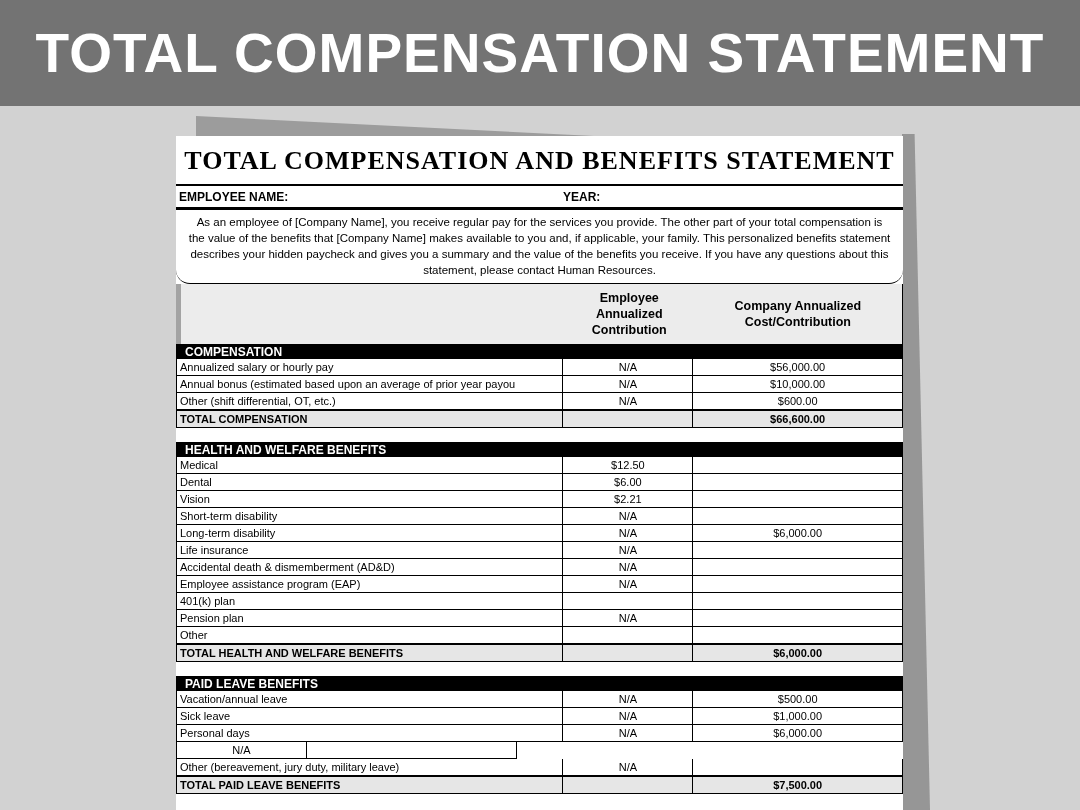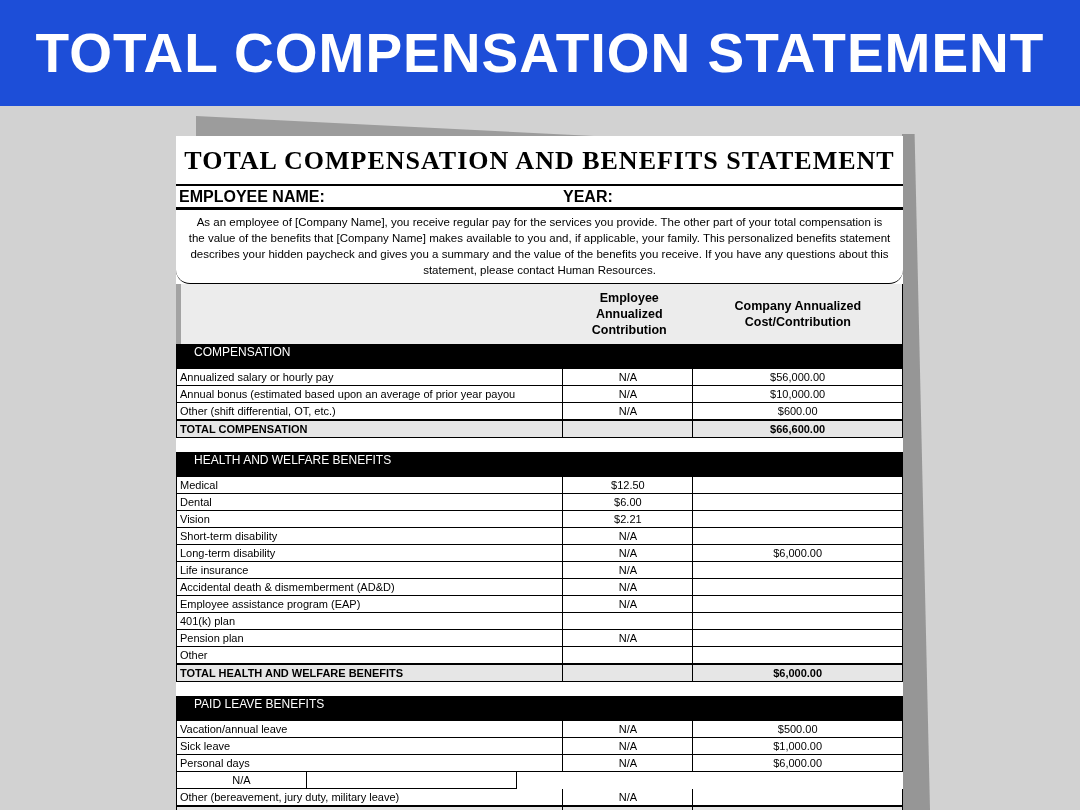--- a/index.html
+++ b/index.html
@@ -6,21 +6,21 @@
   html, body { margin: 0; padding: 0; }
   body {
     width: 1080px; height: 810px;
     background: #d2d2d2;
     font-family: "Liberation Sans", sans-serif;
     overflow: hidden;
   }
   
   .banner {
     height: 106px;
-    background: #1d4ed8;
+    background: #737373;
     display: flex; align-items: center; justify-content: center;
   }
   .banner-title {
     color: #ffffff;
     font-size: 55px;
     font-weight: bold;
     letter-spacing: 1px;
     white-space: nowrap;
   }
   
@@ -51,21 +51,21 @@
     font-weight: bold;
     font-size: 26px;
     letter-spacing: 1px;
     border-bottom: 2px solid #000;
     white-space: nowrap;
   }
   .name-year {
     height: 24px;
     display: flex; align-items: center;
     border-bottom: 3px solid #000;
-    font-weight: bold; font-size: 16px;
+    font-weight: bold; font-size: 12px;
   }
   .name-label { width: 387px; padding-left: 3px; }
   .intro {
     height: 74px;
     border-bottom: 1px solid #000;
     font-size: 11.5px; line-height: 16px;
     text-align: center;
     padding: 4px 12px;
     border-radius: 14px;
   }
@@ -79,24 +79,24 @@
   .col-header .hc1 { width: 387px; }
   .col-header .hc2, .col-header .hc3 {
     display: flex; align-items: center; justify-content: center;
     font-weight: bold; font-size: 12.5px; line-height: 16px;
     white-space: pre-line; text-align: center;
   }
   .col-header .hc2 { width: 130px; }
   .col-header .hc3 { width: 210px; }
   
   .bar {
-    height: 25px; line-height: 16px;
+    height: 15px; line-height: 16px;
     background: #000; color: #fff;
-    font-weight: normal; font-size: 12px;
-    padding-left: 18px;
+    font-weight: bold; font-size: 12px;
+    padding-left: 9px;
   }
   .trow {
     display: flex; height: 17px; line-height: 16px;
     font-size: 11px;
     border-left: 1px solid #000;
   }
   .trow > div {
     border-right: 1px solid #000;
     border-bottom: 1px solid #000;
     overflow: hidden; white-space: nowrap;

